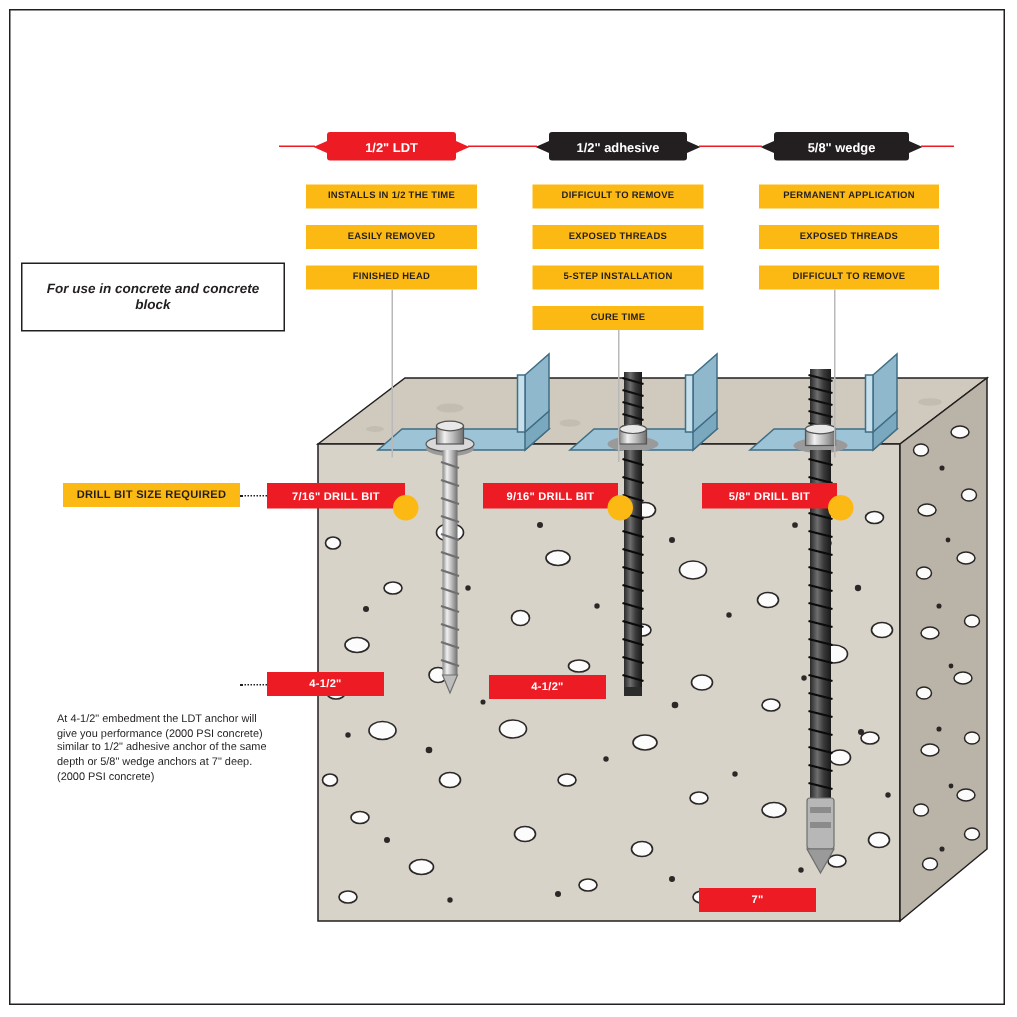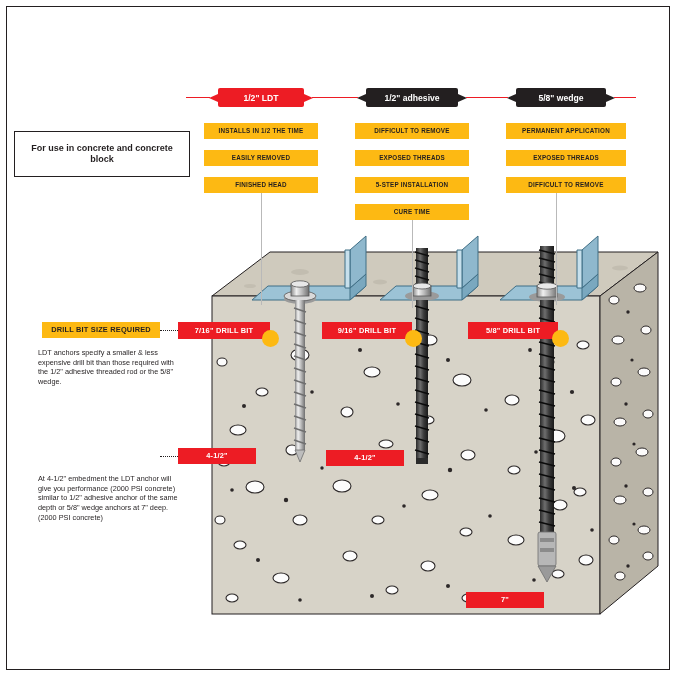--- a/index.html
+++ b/index.html
@@ -23,21 +23,21 @@
   
   .hdr{position:absolute;height:19px;display:flex;align-items:center;justify-content:center;
        color:#fff;font-weight:bold;font-size:8.6px;border-radius:2px;}
   .hdr .tipL,.hdr .tipR{position:absolute;top:50%;width:0;height:0;}
   .hdr .tipL{left:-9px;border-top:4px solid transparent;border-bottom:4px solid transparent;}
   .hdr .tipR{right:-9px;border-top:4px solid transparent;border-bottom:4px solid transparent;}
 
   
   .callbox{position:absolute;border:1px solid #231f20;background:#fff;box-sizing:border-box;
            display:flex;align-items:center;justify-content:center;padding:6px 8px;
-           font-weight:bold;font-size:9px;color:#231f20;line-height:1.25;text-align:center;}
+           font-style:italic;font-weight:bold;font-size:9px;color:#231f20;line-height:1.25;text-align:center;margin-top:44px;}
 
   .note{position:absolute;font-size:7.3px;line-height:1.33;color:#231f20;}
 
   .yellowdot{position:absolute;width:17px;height:17px;border-radius:50%;background:#fdb913;}
 </style>
 </head>
 <body>
 
 <div id="stage">
   <div class="frame"></div>
@@ -342,21 +342,20 @@
   <div class="chip gold tiny" style="left:506px;top:150px;width:120px;height:16px;">EXPOSED THREADS</div>
   <div class="chip gold tiny" style="left:506px;top:177px;width:120px;height:16px;">DIFFICULT TO REMOVE</div>
   <div class="vline" style="left:556px;top:193px;height:112px;"></div>
 
   <div class="callbox" style="left:14px;top:131px;width:176px;height:46px;">
     <span>For use in concrete and concrete block</span>
   </div>
 
   <div class="chip gold small" style="left:42px;top:322px;width:118px;height:16px;">DRILL BIT SIZE REQUIRED</div>
   <div class="dots" style="left:160px;top:330px;width:18px;"></div>
-  <div class="note" style="left:38px;top:348px;width:140px;">LDT anchors specify a smaller &amp; less expensive drill bit than those required with the 1/2" adhesive threaded rod or the 5/8" wedge.</div>
 
   <div class="dots" style="left:160px;top:456px;width:18px;"></div>
   <div class="note" style="left:38px;top:474px;width:146px;">At 4-1/2" embedment the LDT anchor will give you performance (2000 PSI concrete) similar to 1/2" adhesive anchor of the same depth or 5/8" wedge anchors at 7" deep. (2000 PSI concrete)</div>
 
   <div class="chip red small" style="left:178px;top:322px;width:92px;height:17px;">7/16" DRILL BIT</div>
   <div class="yellowdot" style="left:262px;top:330px;"></div>
 
   <div class="chip red small" style="left:322px;top:322px;width:90px;height:17px;">9/16" DRILL BIT</div>
   <div class="yellowdot" style="left:405px;top:330px;"></div>
 

